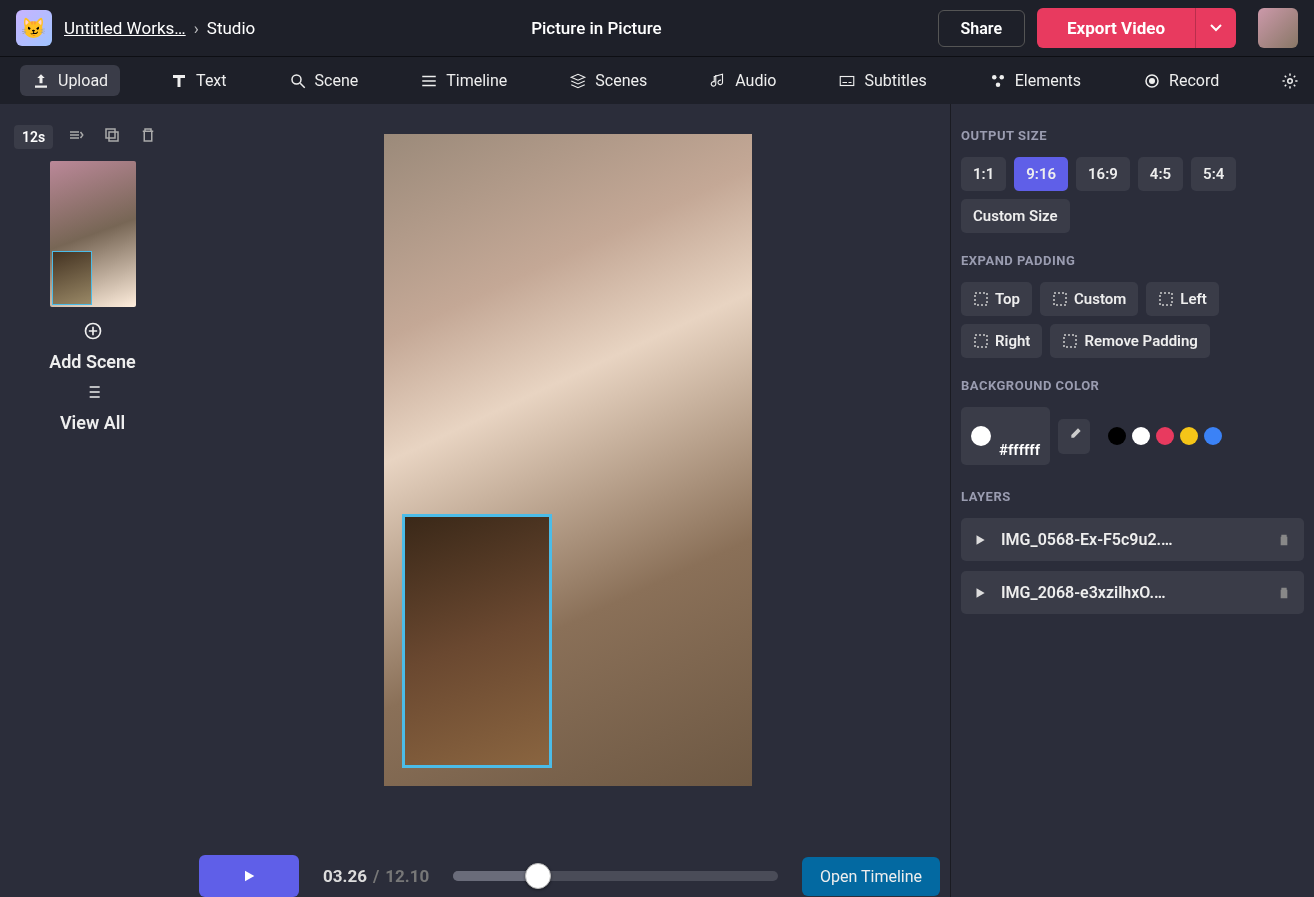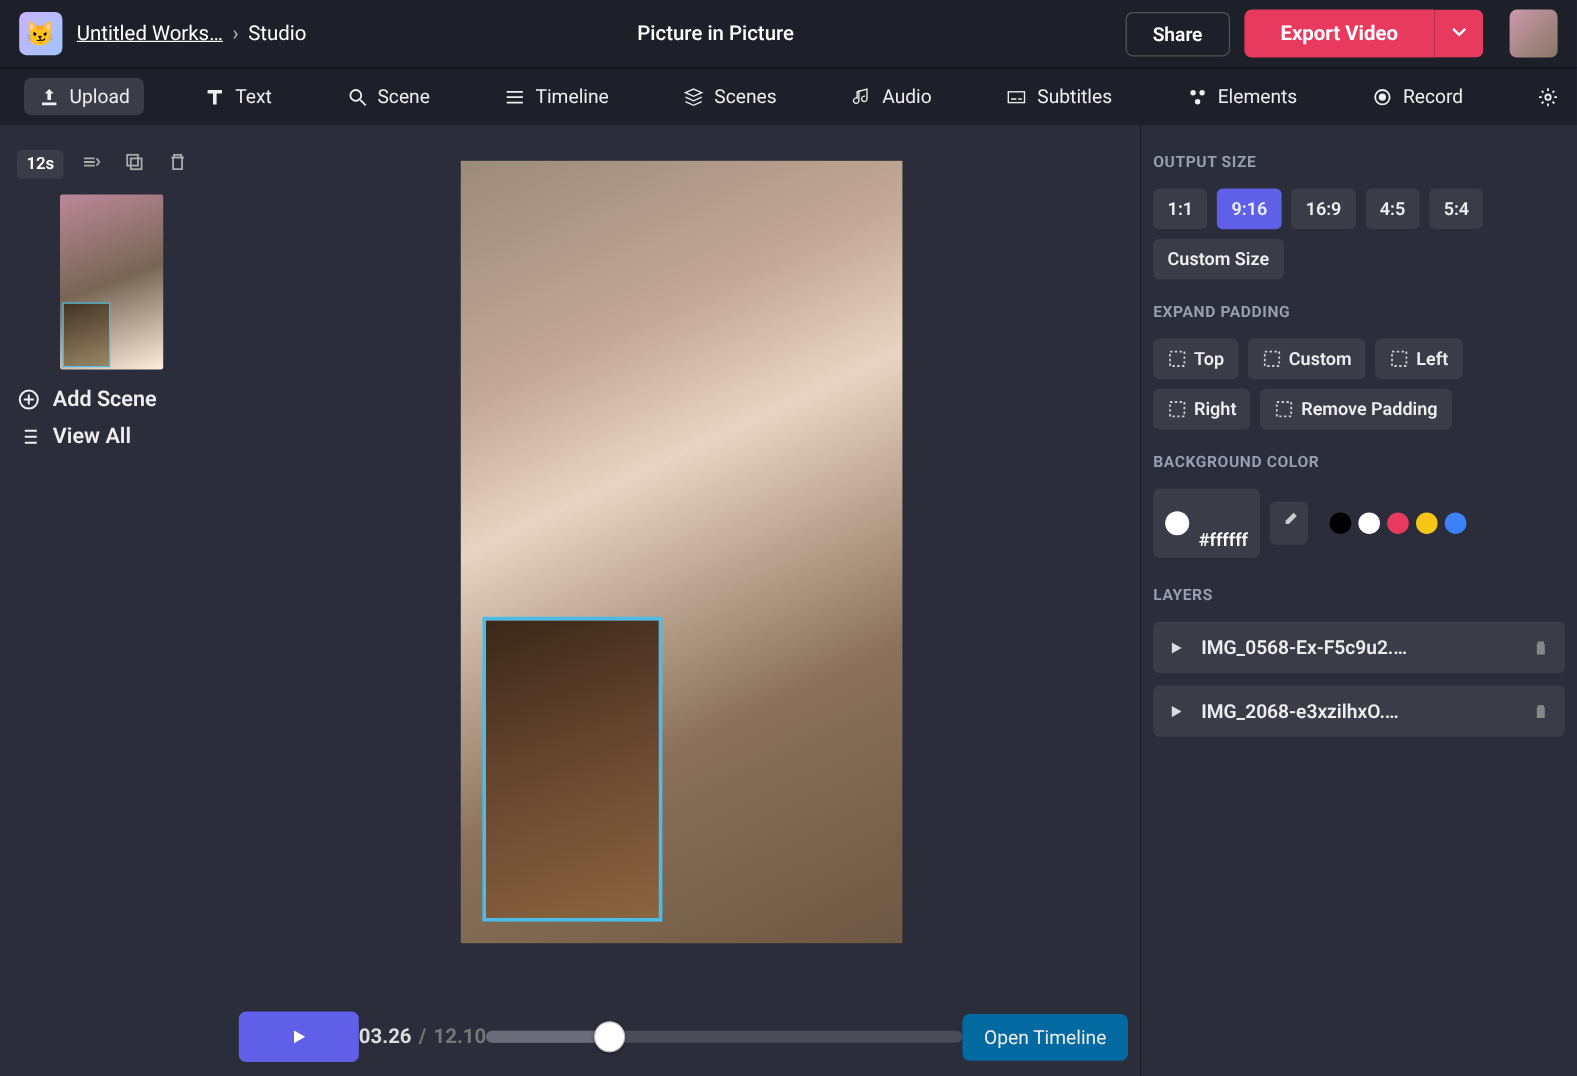--- a/index.html
+++ b/index.html
@@ -26,21 +26,21 @@
 
 
 .main { display: flex; height: calc(100% - 104px); }
 .left-panel { width: 185px; padding: 18px 14px; }
 .duration-bar { display: flex; align-items: center; gap: 10px; margin-bottom: 10px;}
 .duration-pill { background: #3a3c48; padding: 4px 8px; border-radius: 4px; font-size: 14px; font-weight: 600; }
 .icon-btn { background: none; border: none; color: #aaa; cursor: pointer; padding: 4px; }
 .icon-btn svg { width: 18px; height: 18px; fill: #aaa; stroke: #aaa; }
 .scene-thumb { width: 86px; height: 146px; margin: 4px auto 14px; position: relative; border-radius: 2px; overflow: hidden; background: linear-gradient(160deg,#b89,#765,#fed); }
 .scene-thumb-pip { position: absolute; left: 2px; bottom: 2px; width: 40px; height: 54px; background: linear-gradient(160deg,#432,#986); border: 1px solid #4bbce8; }
-.scene-action { display: flex; align-items: center; gap: 10px; font-size: 18px; font-weight: 600; color: #eee; margin: 10px 0; cursor: pointer; }
+.scene-action { display: flex; align-items: center; gap: 10px; font-size: 18px; font-weight: 600; color: #eee; margin: 10px 0; cursor: pointer; flex-direction: column; }
 .scene-action svg { width: 20px; height: 20px; stroke: #eee; fill: none; }
 
 .canvas-area { flex: 1; display: flex; flex-direction: column; align-items: center; padding-top: 30px; position: relative; }
 .canvas { width: 368px; height: 652px; background: linear-gradient(155deg,#9b8a7a 0%,#c4a896 25%,#e8d4c2 40%,#8a7058 70%,#6d5843 100%); position: relative; }
 .pip { position: absolute; left: 18px; bottom: 18px; width: 150px; height: 254px; background: linear-gradient(160deg,#3a2818,#6a4830,#8a6540); border: 3px solid #4bbce8; }
 
 
 .right-panel { width: 364px; border-left: 1px solid #1a1b22; padding: 24px 10px; overflow-y: auto; }
 .section-label { font-size: 13px; font-weight: 700; color: #9a9cb0; letter-spacing: 0.5px; margin-bottom: 14px; }
 .btn-row { display: flex; flex-wrap: wrap; gap: 8px; margin-bottom: 20px; }
@@ -53,21 +53,21 @@
 .picker-btn { background: #3a3c48; border: none; padding: 8px; border-radius: 5px; cursor: pointer; }
 .picker-btn svg { width: 16px; height: 16px; fill: #ccc; }
 .swatches { display: inline-flex; gap: 6px; margin-left: 10px; align-items: center;}
 .swatch { width: 18px; height: 18px; border-radius: 50%; cursor: pointer; }
 .layer-item { background: #3a3c48; border-radius: 5px; padding: 12px 12px; display: flex; align-items: center; gap: 14px; margin-bottom: 10px; }
 .layer-item svg.play { width: 14px; height: 14px; fill: #ddd; }
 .layer-name { flex: 1; font-size: 16px; font-weight: 600; color: #eee; white-space: nowrap; overflow: hidden; text-overflow: ellipsis; }
 .layer-item svg.trash { width: 16px; height: 16px; fill: #888; cursor: pointer;}
 
 
-.bottom-bar { position: absolute; left: 14px; right: 0; bottom: 12px; display: flex; align-items: center; gap: 0; padding-right: 10px;}
+.bottom-bar { position: absolute; left: 14px; right: 0; bottom: 0; display: flex; align-items: center; gap: 24px; padding-right: 10px;}
 .play-btn { width: 100px; height: 42px; background: #5f5fe8; border: none; border-radius: 6px; cursor: pointer; display: flex; align-items: center; justify-content: center;}
 .play-btn svg { width: 16px; height: 16px; fill: #fff; }
 .timecode { font-size: 17px; font-weight: 700; font-family: ui-monospace, monospace; color: #ddd; }
 .timecode .total { color: #777; }
 .slash { color: #777; margin: 0 6px; }
 .progress-track { flex: 1; height: 10px; background: #4a4c58; border-radius: 5px; position: relative; }
 .progress-fill { height: 100%; background: #6a6c7a; border-radius: 5px; width: 26%; }
 .progress-thumb { position: absolute; top: 50%; left: 26%; transform: translate(-50%,-50%); width: 26px; height: 26px; border-radius: 50%; background: #fff; border: 1px solid #bbb; box-shadow: 0 1px 3px rgba(0,0,0,0.4);}
 .open-timeline-btn { background: #0369a1; border: none; color: #eee; padding: 10px 18px; border-radius: 6px; font-size: 16px; font-weight: 400; cursor: pointer;}
 </style>

